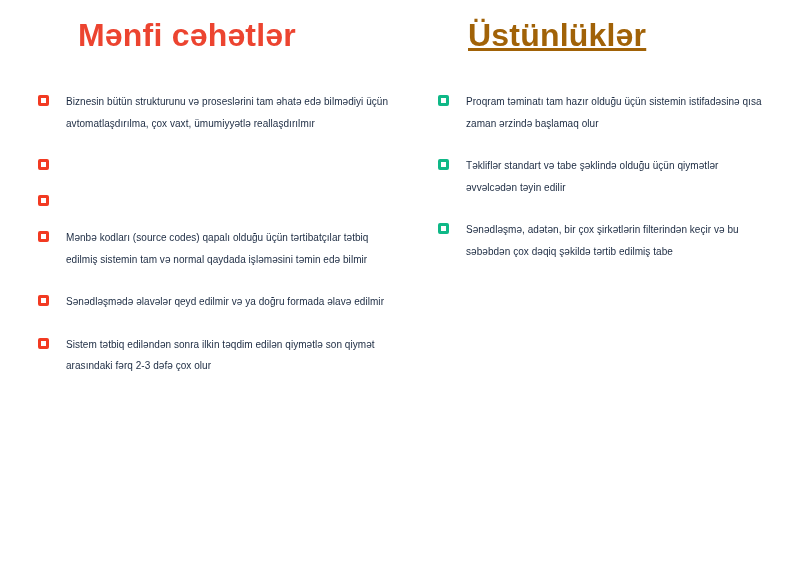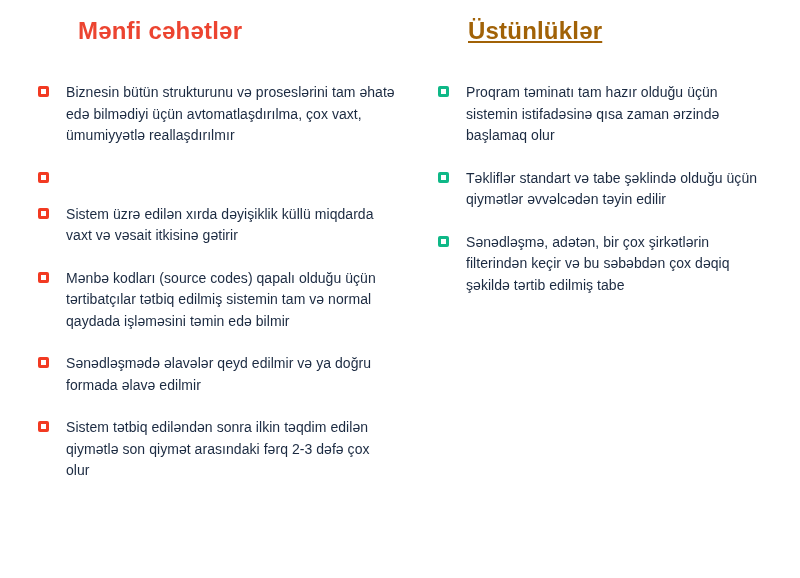--- a/index.html
+++ b/index.html
@@ -39,21 +39,21 @@
     width: 430px;
     padding: 18px 0 0 38px;
   }
 
   .column.advantages {
     width: 370px;
     padding: 18px 0 0 8px;
   }
 
   .col-heading {
-    font-size: 24px;
+    font-size: 32px;
     font-weight: 700;
     letter-spacing: 0.2px;
     line-height: 1.1;
     margin: 0 0 38px 0;
     white-space: nowrap;
   }
 
   .column.negatives .col-heading {
     color: #ec4430;
     padding-left: 40px;
@@ -95,21 +95,21 @@
   .column.negatives .bullet-marker {
     border: 3px solid #f23a22;
   }
 
   .column.advantages .bullet-marker {
     border: 3px solid #0fb887;
   }
 
   .bullet-text {
     color: #1b2a41;
-    font-size: 14px;
+    font-size: 10px;
     line-height: 21.5px;
     letter-spacing: 0.05px;
   }
 
   .column.negatives .bullet-text {
     max-width: 330px;
   }
 
   .column.advantages .bullet-text {
     max-width: 305px;
@@ -126,21 +126,20 @@
       <ul class="bullet-list">
         <li class="bullet-item">
           <span class="bullet-marker"></span>
           <span class="bullet-text">Biznesin bütün strukturunu və proseslərini tam əhatə edə bilmədiyi üçün avtomatlaşdırılma, çox vaxt, ümumiyyətlə reallaşdırılmır</span>
         </li>
         <li class="bullet-item">
           <span class="bullet-marker"></span>
         </li>
         <li class="bullet-item">
           <span class="bullet-marker"></span>
-          <span class="bullet-text">Sistem üzrə edilən xırda dəyişiklik küllü miqdarda vaxt və vəsait itkisinə gətirir</span>
         </li>
         <li class="bullet-item">
           <span class="bullet-marker"></span>
           <span class="bullet-text">Mənbə kodları (source codes) qapalı olduğu üçün tərtibatçılar tətbiq edilmiş sistemin tam və normal qaydada işləməsini təmin edə bilmir</span>
         </li>
         <li class="bullet-item">
           <span class="bullet-marker"></span>
           <span class="bullet-text">Sənədləşmədə əlavələr qeyd edilmir və ya doğru formada əlavə edilmir</span>
         </li>
         <li class="bullet-item">

